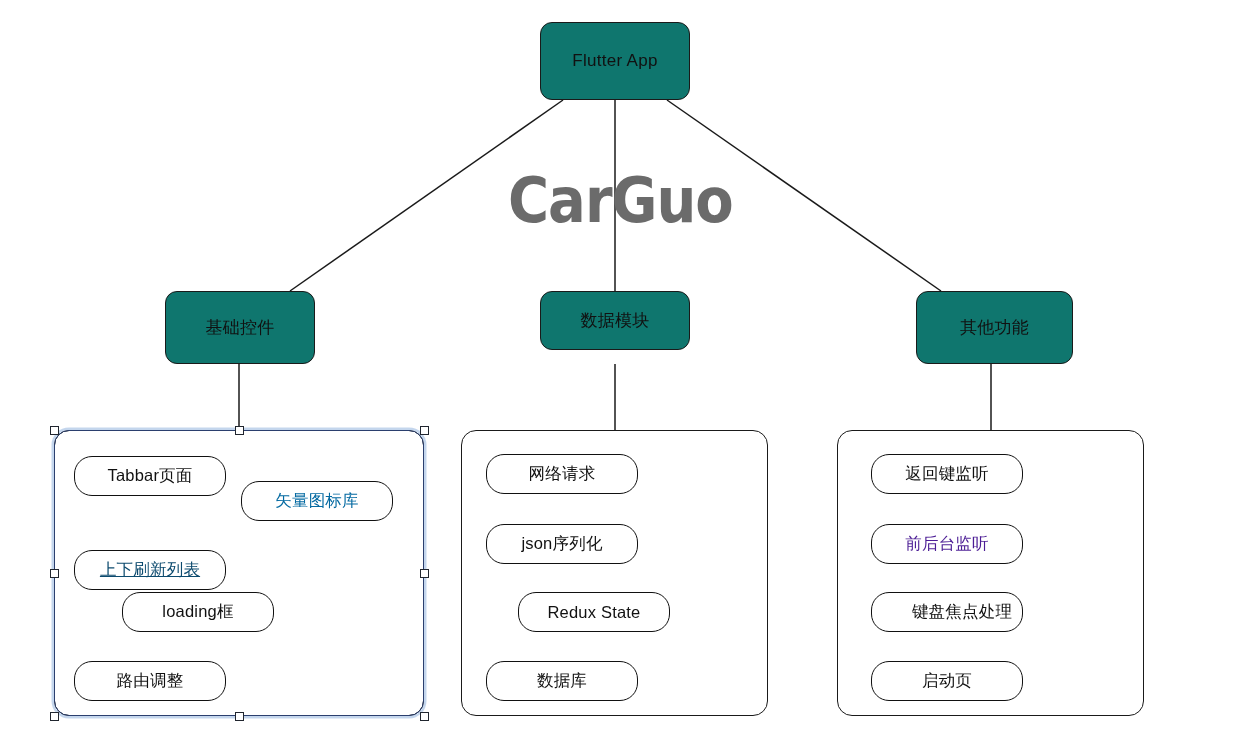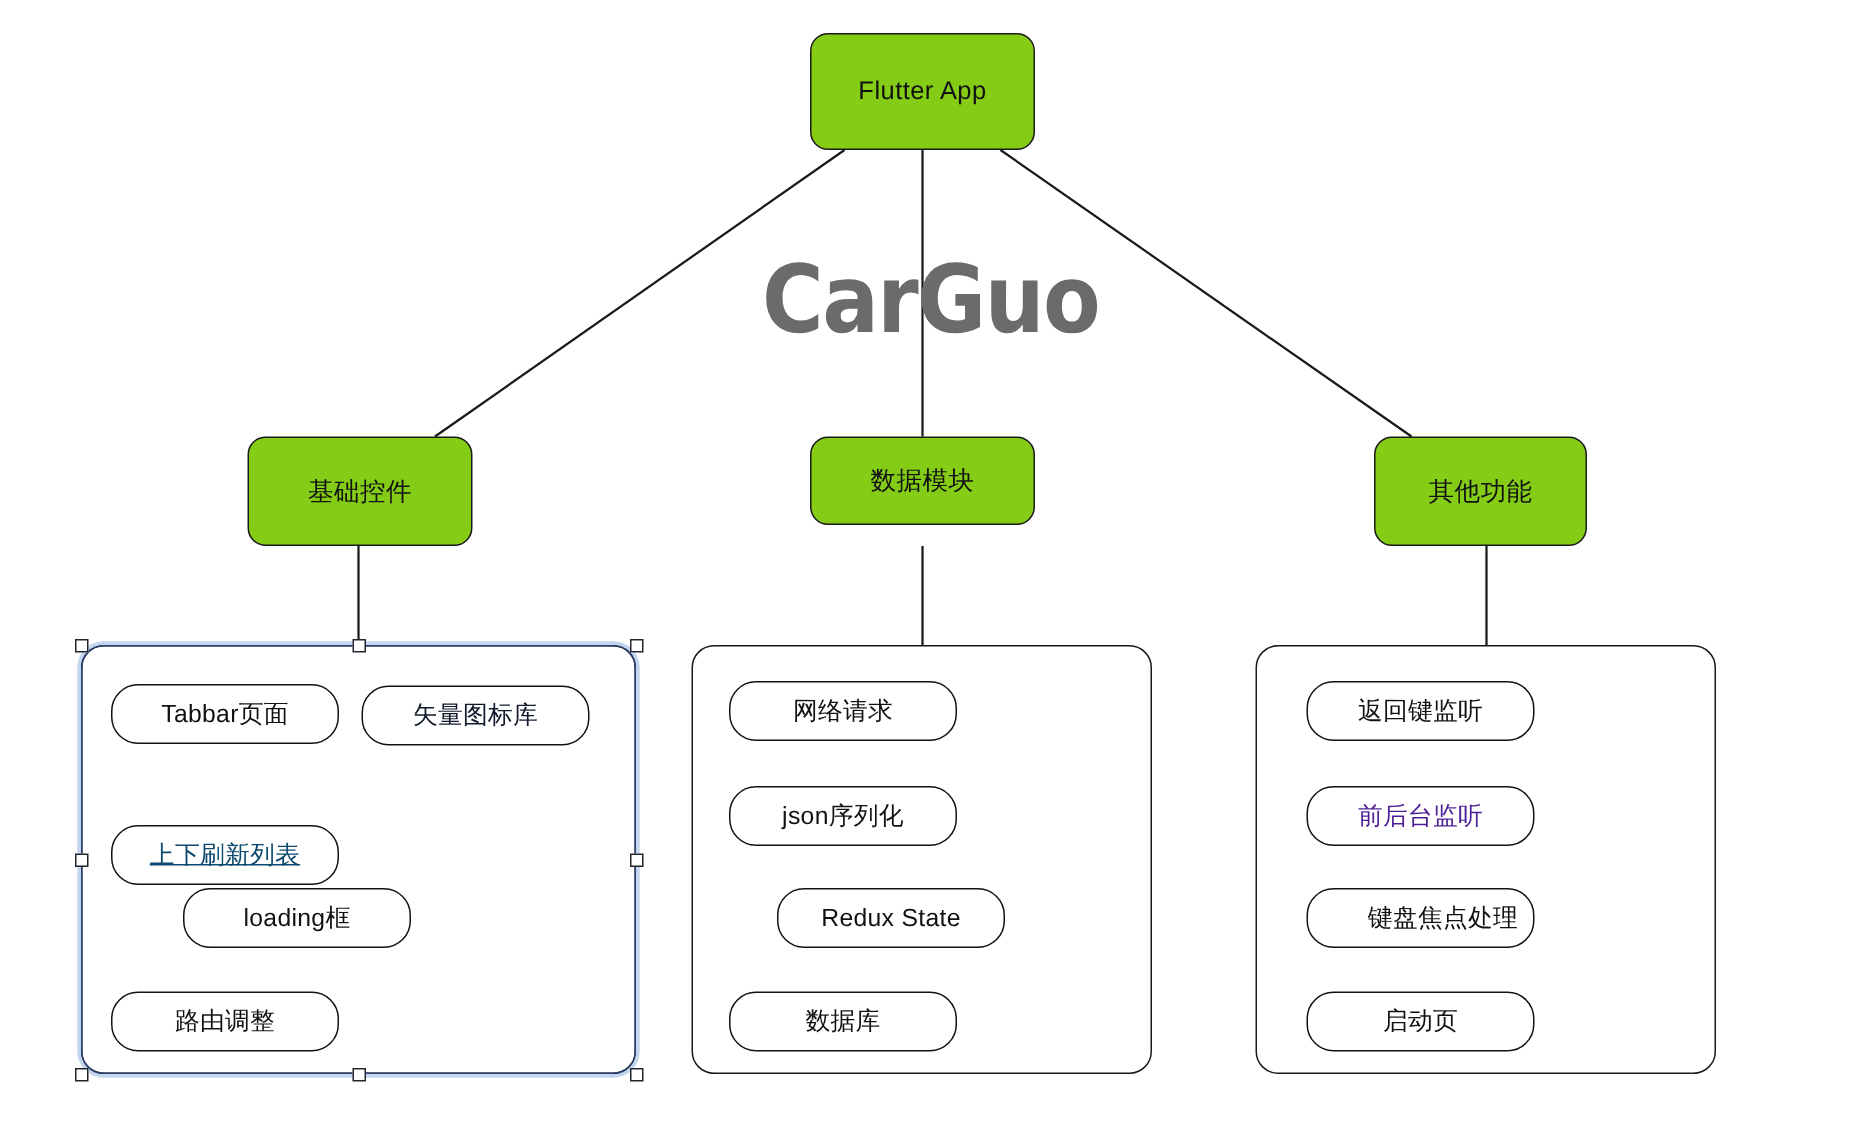--- a/index.html
+++ b/index.html
@@ -25,21 +25,21 @@
     height: 750px;
     pointer-events: none;
   }
 
   
   .node {
     position: absolute;
     box-sizing: border-box;
     border: 1.6px solid #1a1a1a;
     border-radius: 12px;
-    background: #84cc16;
+    background: #0f766e;
     display: flex;
     align-items: center;
     justify-content: center;
     color: #111111;
     font-size: 17px;
     letter-spacing: 0.3px;
     z-index: 3;
   }
 
   
@@ -134,21 +134,21 @@
   </div>
 
   <div id="branch-layer">
       <div class="group-box" style="left: 54px; top: 430px; width: 370px; height: 286px; border-color: rgb(26, 26, 26);"></div>
       <div class="node" style="left: 165px; top: 291px; width: 150px; height: 73px; border-color: rgb(26, 26, 26); color: rgb(17, 17, 17);">
         <span>基础控件</span>
       </div>
       <div class="pill" style="left: 74px; top: 456px; width: 152px; height: 40px; border-color: rgb(17, 17, 17); color: rgb(17, 17, 17);">
         <span>Tabbar页面</span>
       </div>
-      <div class="pill" style="left: 241px; top: 457px; width: 152px; height: 40px; border-color: rgb(17, 17, 17); color: #0f172a;">
+      <div class="pill" style="left: 241px; top: 481px; width: 152px; height: 40px; border-color: rgb(17, 17, 17); color: #0369a1;">
         <span>矢量图标库</span>
       </div>
       <div class="pill" style="left: 74px; top: 550px; width: 152px; height: 40px; border-color: rgb(17, 17, 17); color: #0c4a6e; text-decoration: underline;">
         <span>上下刷新列表</span>
       </div>
       <div class="pill" style="left: 74px; top: 592px; width: 152px; height: 40px; border-color: rgb(17, 17, 17); color: rgb(17, 17, 17); margin-left: 48px;">
         <span>loading框</span>
       </div>
       <div class="pill" style="left: 74px; top: 661px; width: 152px; height: 40px; border-color: rgb(17, 17, 17); color: rgb(17, 17, 17);">
         <span>路由调整</span>
@@ -163,21 +163,21 @@
       <div class="pill" style="left: 486px; top: 524px; width: 152px; height: 40px; border-color: rgb(17, 17, 17); color: rgb(17, 17, 17); justify-content: center;">
         <span>json序列化</span>
       </div>
       <div class="pill" style="left: 486px; top: 592px; width: 152px; height: 40px; border-color: rgb(17, 17, 17); color: rgb(17, 17, 17); margin-left: 32px;">
         <span>Redux State</span>
       </div>
       <div class="pill" style="left: 486px; top: 661px; width: 152px; height: 40px; border-color: rgb(17, 17, 17); color: rgb(17, 17, 17);">
         <span>数据库</span>
       </div>
       <div class="group-box" style="left: 837px; top: 430px; width: 307px; height: 286px; border-color: rgb(26, 26, 26);"></div>
-      <div class="node" style="left: 916px; top: 291px; width: 142px; height: 73px; border-color: rgb(26, 26, 26); color: rgb(17, 17, 17);">
+      <div class="node" style="left: 916px; top: 291px; width: 157px; height: 73px; border-color: rgb(26, 26, 26); color: rgb(17, 17, 17);">
         <span>其他功能</span>
       </div>
       <div class="pill" style="left: 871px; top: 454px; width: 152px; height: 40px; border-color: rgb(17, 17, 17); color: rgb(17, 17, 17);">
         <span>返回键监听</span>
       </div>
       <div class="pill" style="left: 871px; top: 524px; width: 152px; height: 40px; border-color: rgb(17, 17, 17); color: #4c1d95;">
         <span>前后台监听</span>
       </div>
       <div class="pill" style="left: 871px; top: 592px; width: 152px; height: 40px; border-color: rgb(17, 17, 17); color: rgb(17, 17, 17); padding-left: 30px;">
         <span>键盘焦点处理</span>

